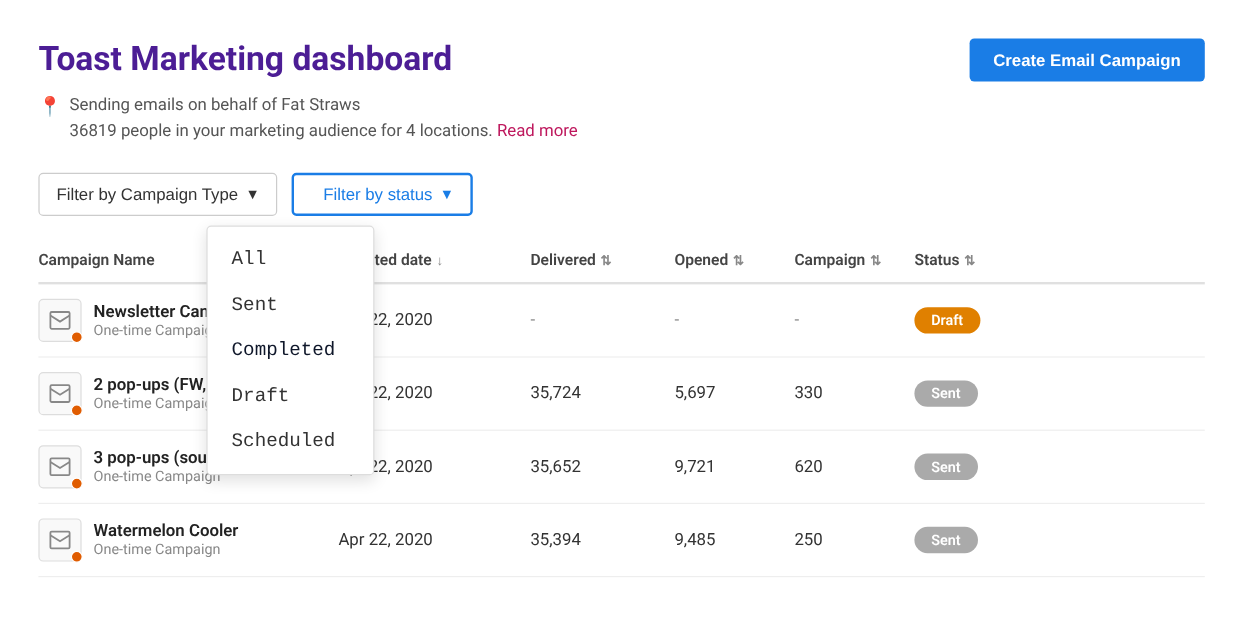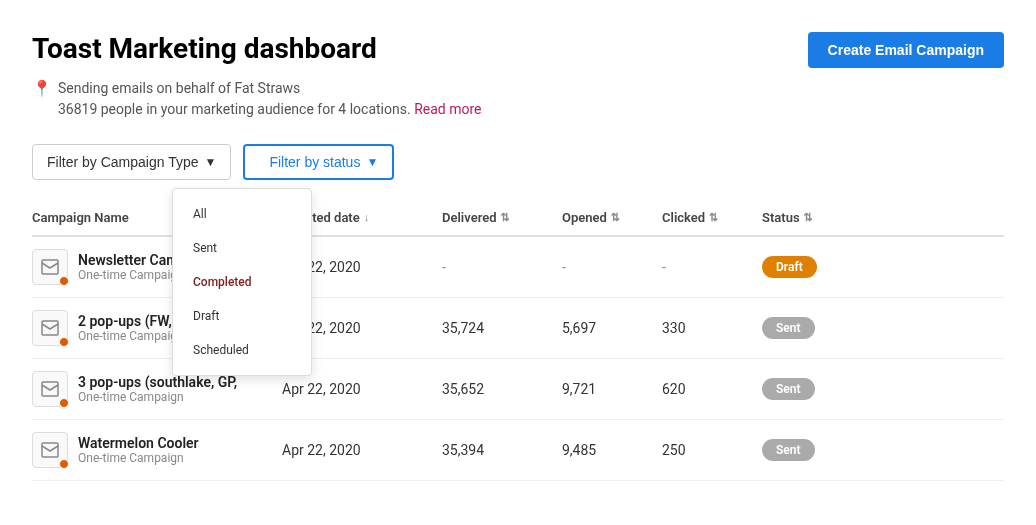--- a/index.html
+++ b/index.html
@@ -17,21 +17,21 @@
     }
     .header {
       display: flex;
       justify-content: space-between;
       align-items: flex-start;
       margin-bottom: 10px;
     }
     .page-title {
       font-size: 28px;
       font-weight: 700;
-      color: #000000;
+      color: #4c1d95;
     }
     .create-btn {
       background: #1a7de6;
       color: #fff;
       border: none;
       border-radius: 4px;
       padding: 10px 20px;
       font-size: 14px;
       font-weight: 600;
       cursor: pointer;
@@ -87,25 +87,26 @@
       background: #fff;
       border: 1px solid #ddd;
       border-radius: 4px;
       box-shadow: 0 4px 12px rgba(0,0,0,0.12);
       min-width: 140px;
       z-index: 100;
       padding: 8px 0;
     }
     .dropdown-item {
       padding: 10px 20px;
-      font-size: 12px;
+      font-size: 16px;
       cursor: pointer;
       color: #333;
-    }
-    .dropdown-item.selected { color: #7f1d1d; font-weight: 500; }
+      font-family: Liberation Mono, monospace;
+    }
+    .dropdown-item.selected { color: #0f172a; font-weight: 500; }
     .table-container { width: 100%; }
     .table-header {
       display: grid;
       grid-template-columns: 250px 160px 120px 100px 100px 110px;
       border-bottom: 2px solid #e0e0e0;
       padding: 10px 0;
     }
     .th {
       font-size: 13px;
       font-weight: 600;
@@ -220,21 +221,21 @@
       </div>
       <div class="th">
         <span>Delivered</span>
         <span class="sort-icon">⇅</span>
       </div>
       <div class="th">
         <span>Opened</span>
         <span class="sort-icon">⇅</span>
       </div>
       <div class="th">
-        <span>Clicked</span>
+        <span>Campaign</span>
         <span class="sort-icon">⇅</span>
       </div>
       <div class="th">
         <span>Status</span>
         <span class="sort-icon">⇅</span>
       </div>
     </div>
 
     <div id="table-body">
         <div class="table-row">

